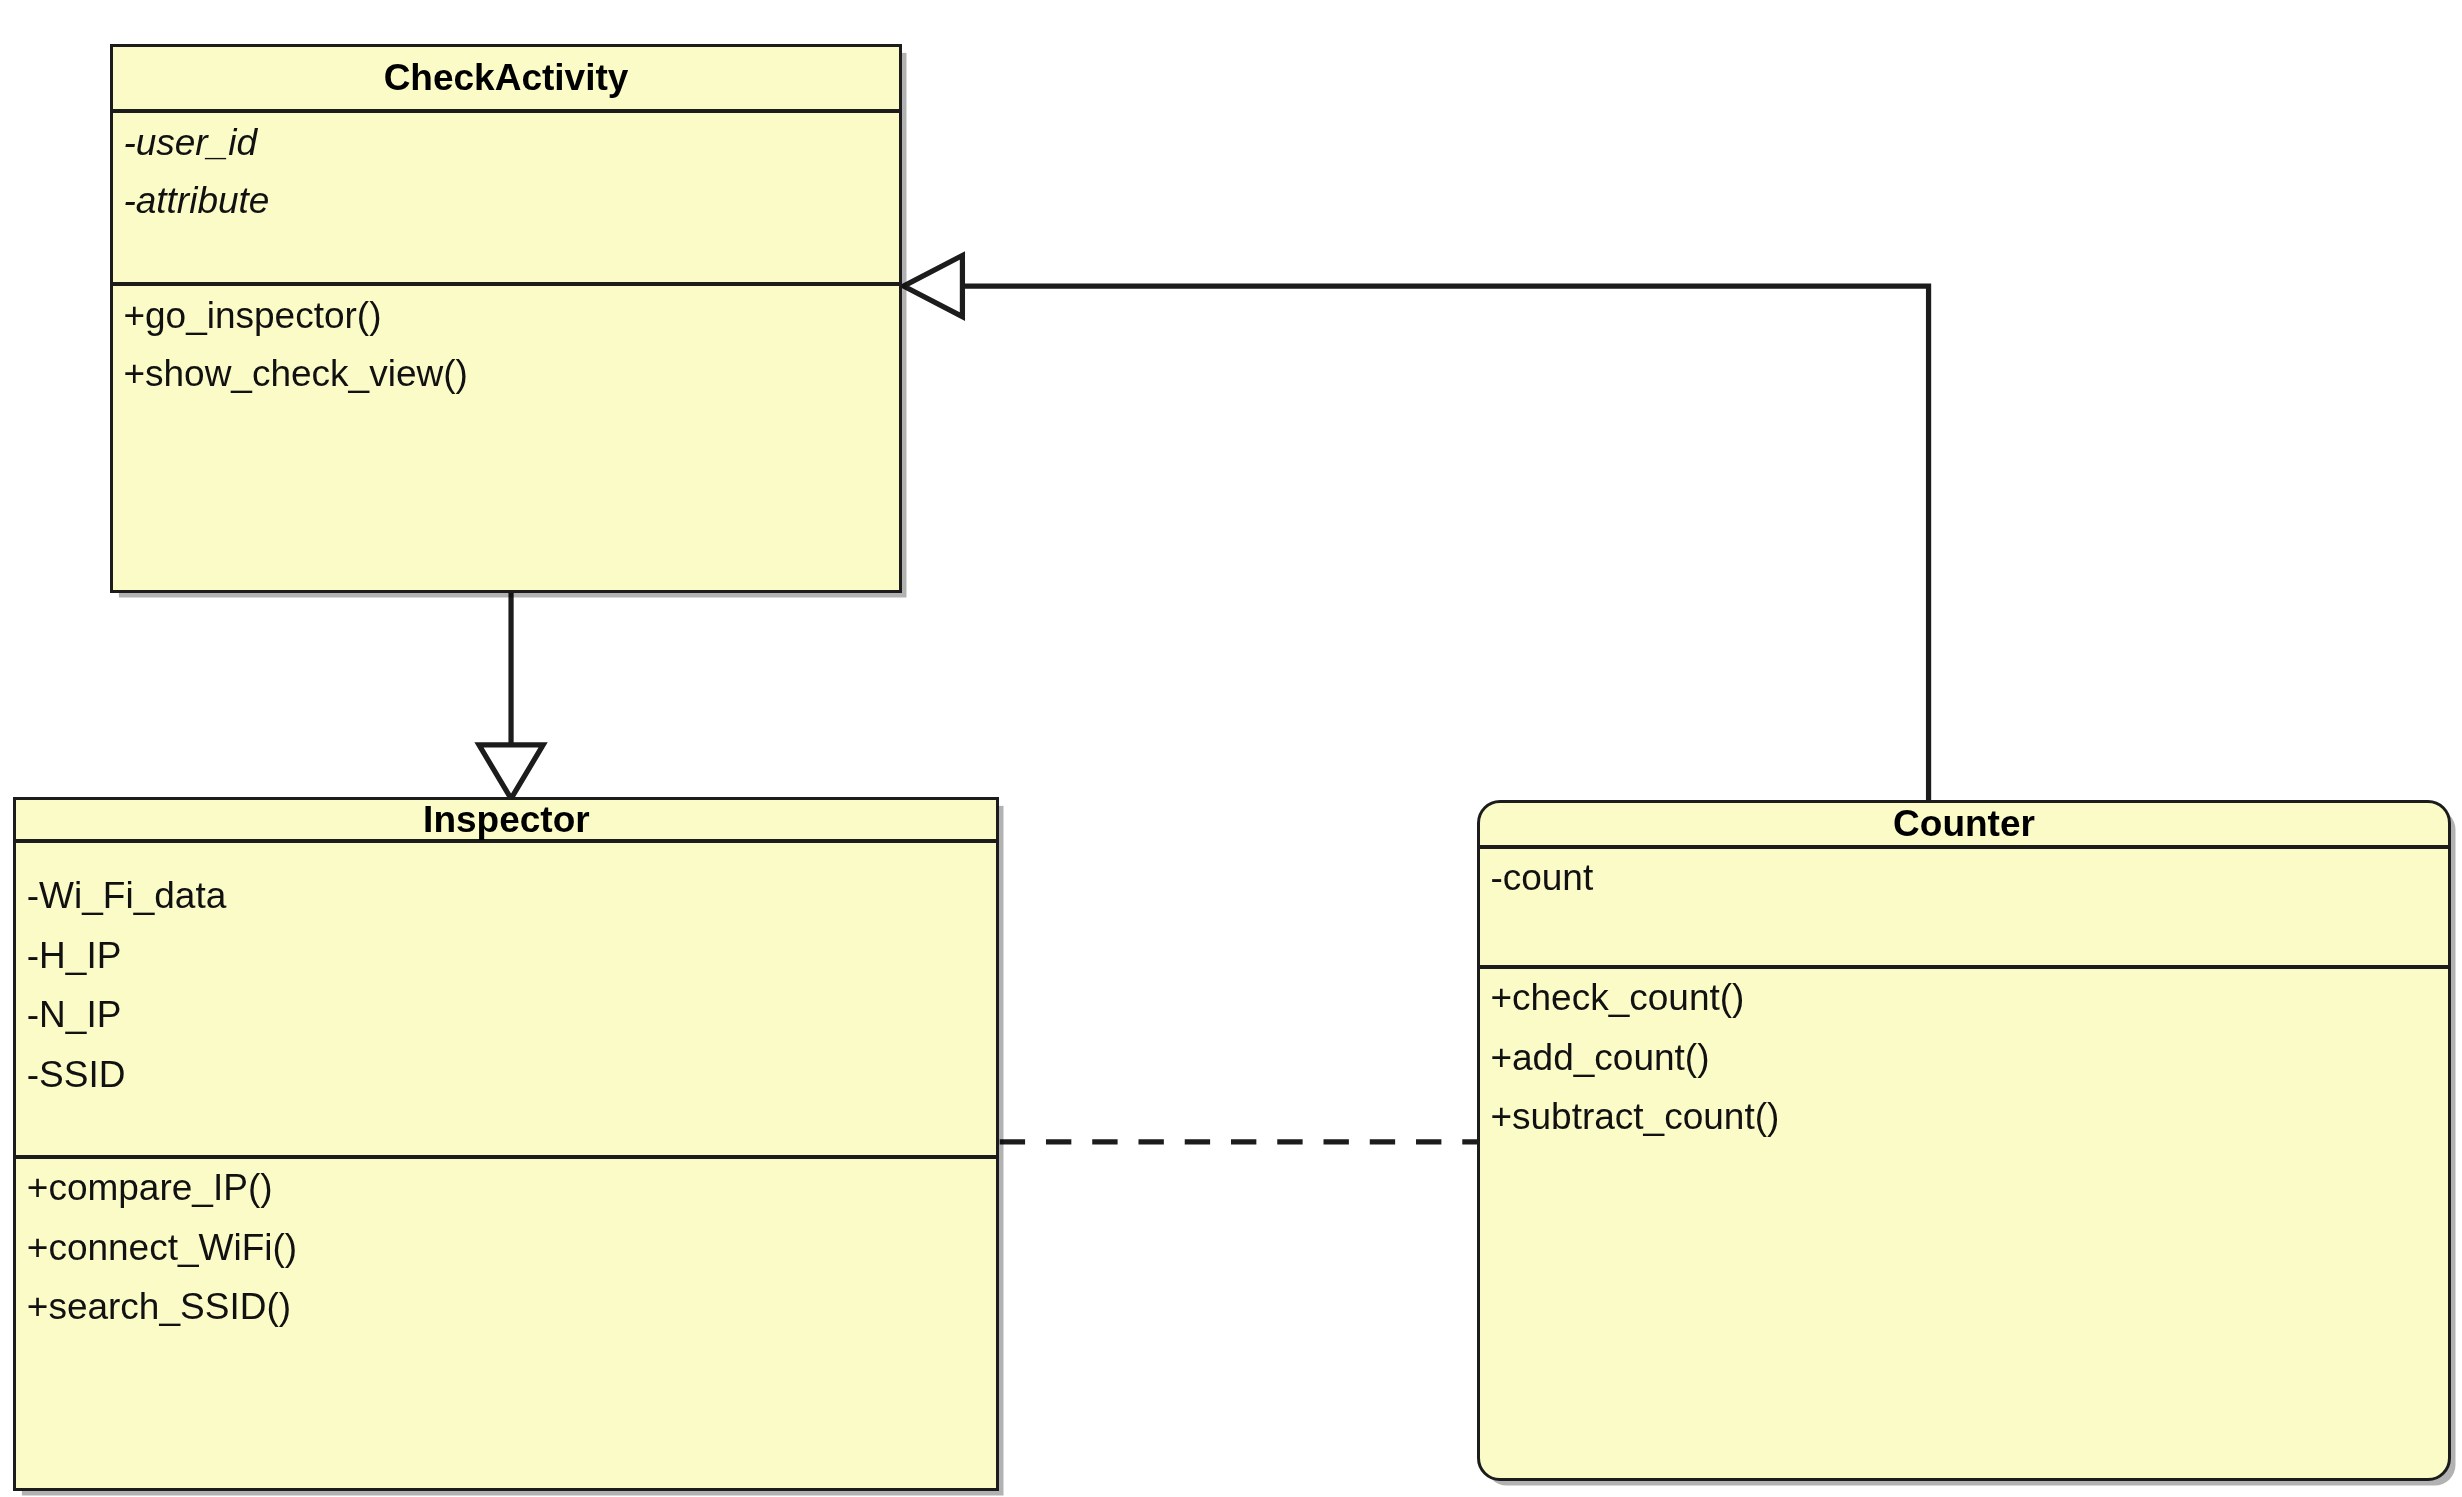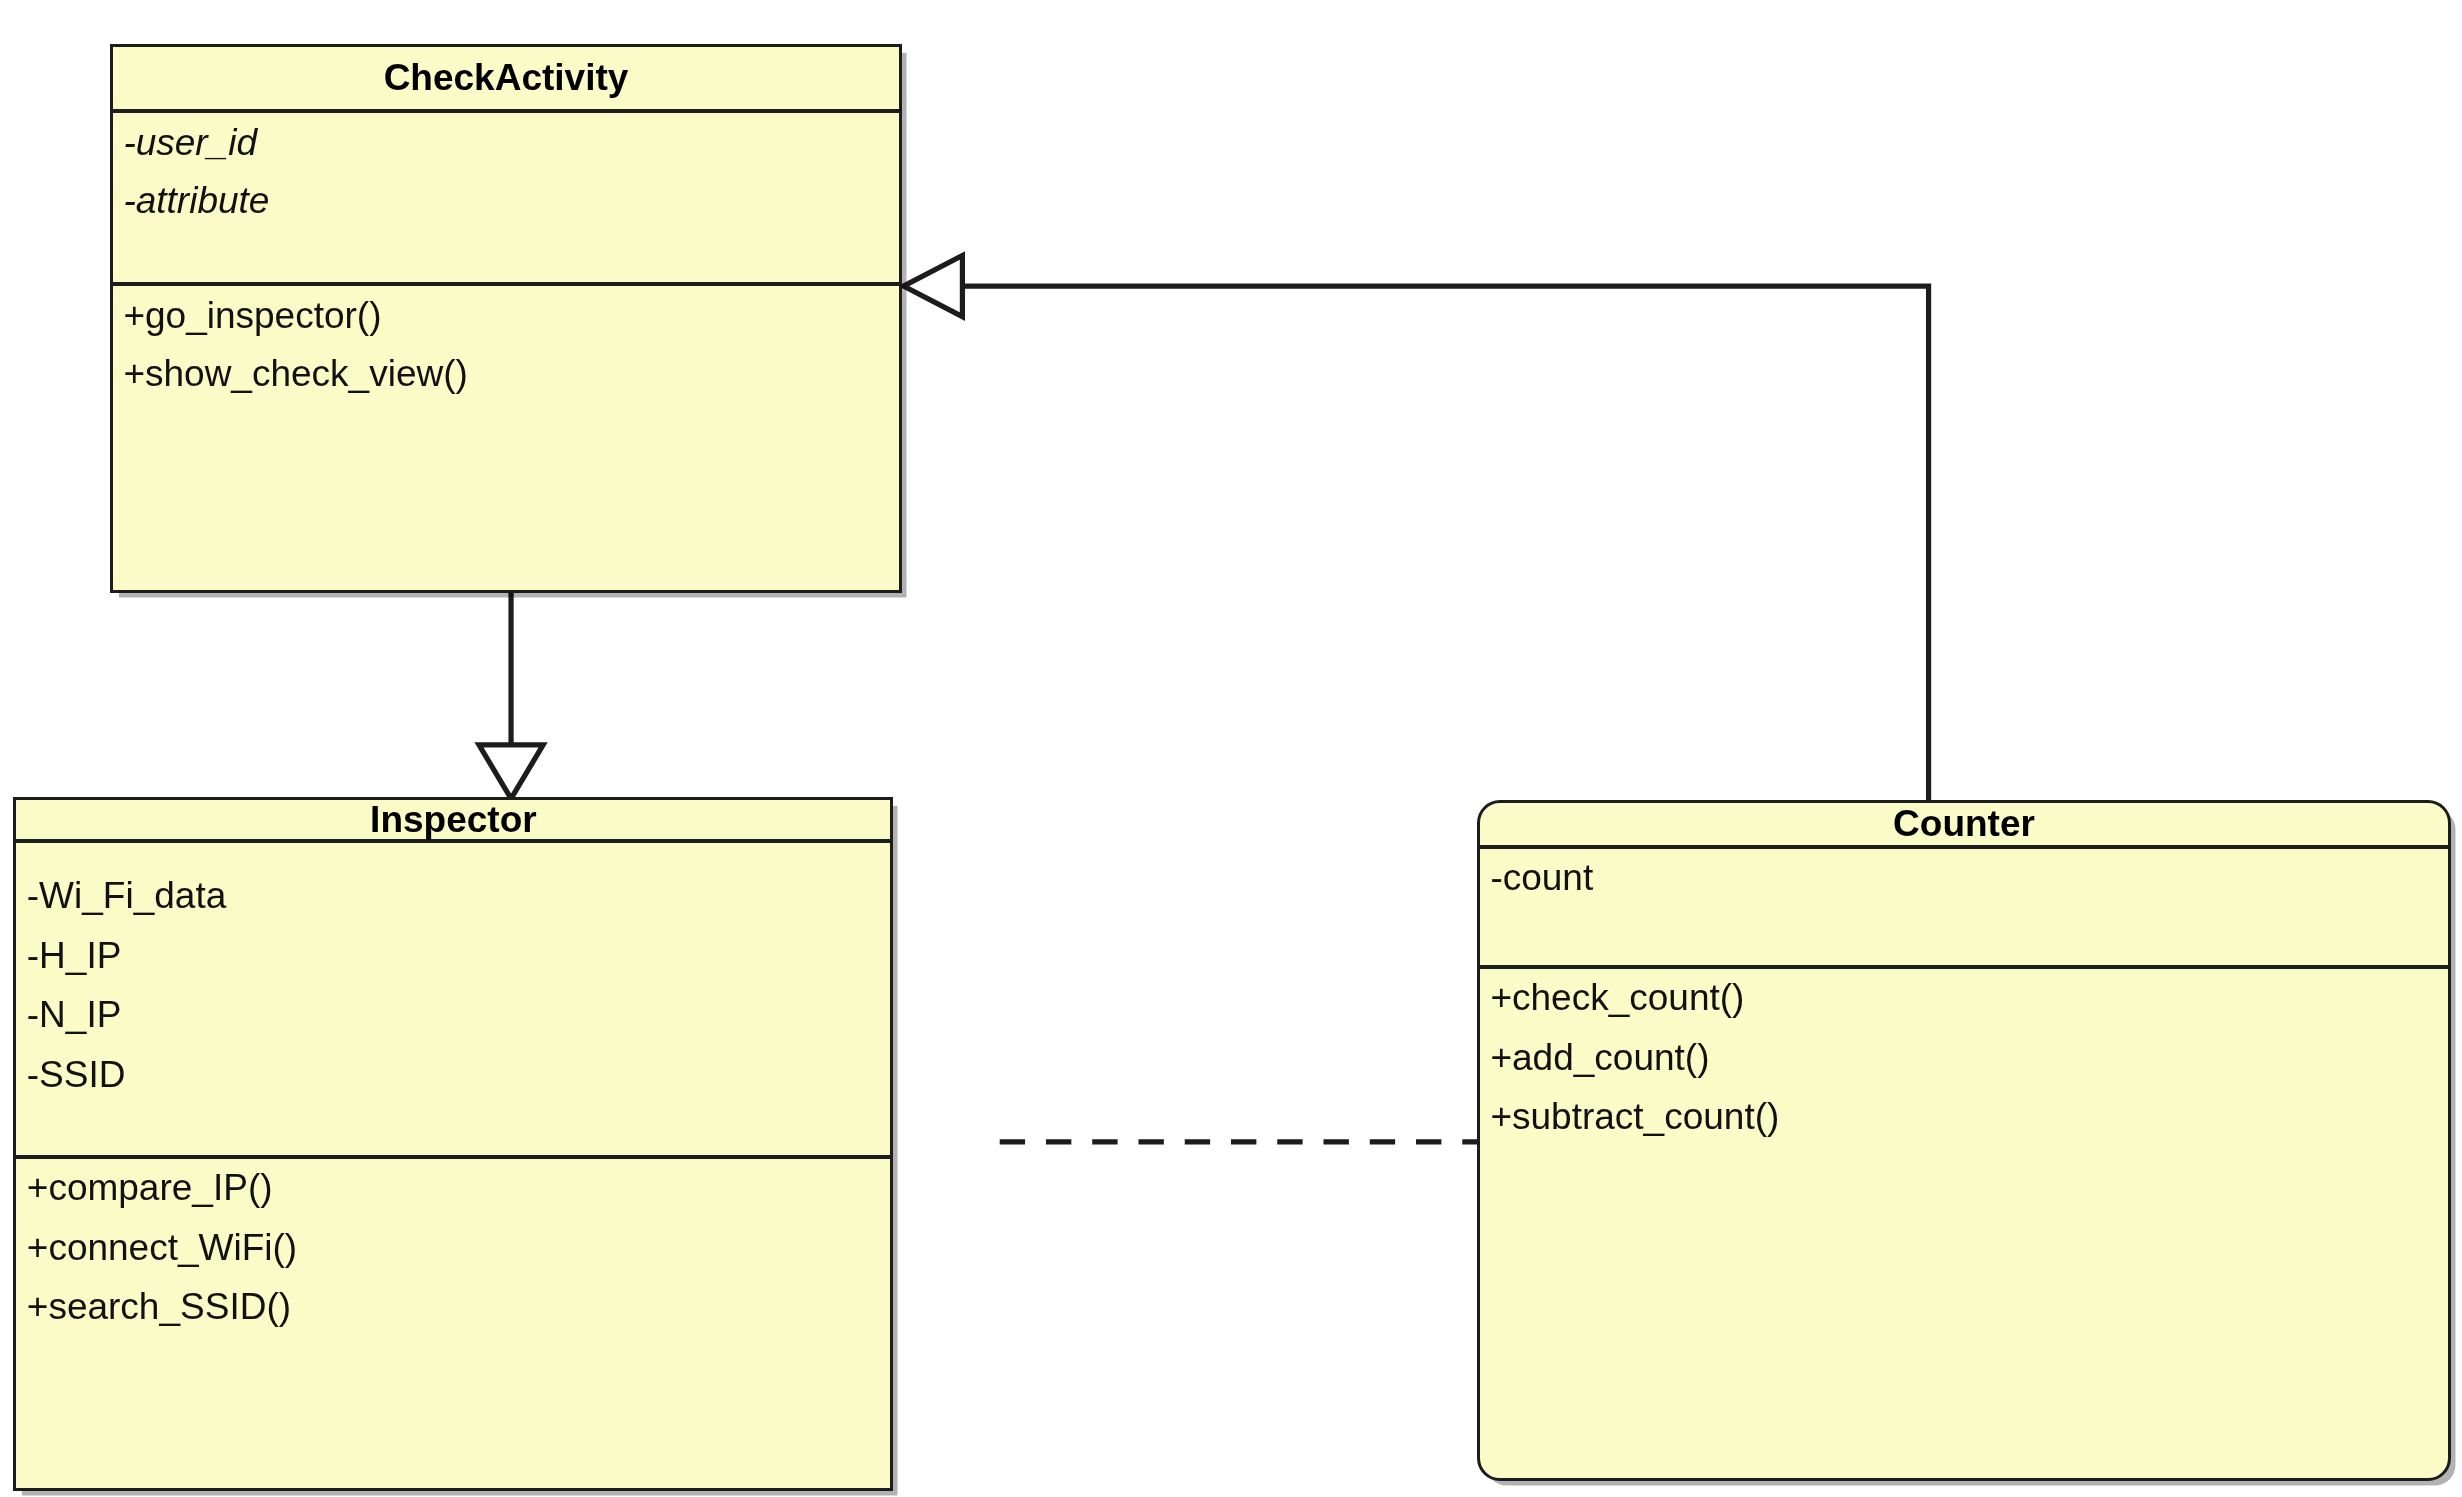--- a/index.html
+++ b/index.html
@@ -51,21 +51,21 @@
   #box-checkactivity {
     left: 110px;  top: 10.4px;
     width: 792px; height: 549px; margin-top: 34px;
   }
   #box-checkactivity .uml-title { height: 66px; font-size: 37px; }
   #box-checkactivity .sec-attrs { height: 173px; font-style: italic; }
   #box-checkactivity .uml-member { font-size: 37px; margin-bottom: 21px; }
 
   #box-inspector {
     left: 13.4px;  top: 797px;
-    width: 880px; height: 694px;
+    width: 986px; height: 694px;
   }
   #box-inspector .uml-title { height: 43px; font-size: 37px; }
   #box-inspector .sec-attrs { height: 292px; margin-top: 24px; }
   #box-inspector .uml-member { font-size: 37px; margin-bottom: 22.4px; }
 
   #box-counter {
     left: 1477px;  top: 800px;
     width: 974px; height: 681px; border-radius: 23px;
   }
   #box-counter .uml-title { height: 46px; font-size: 37px; }

